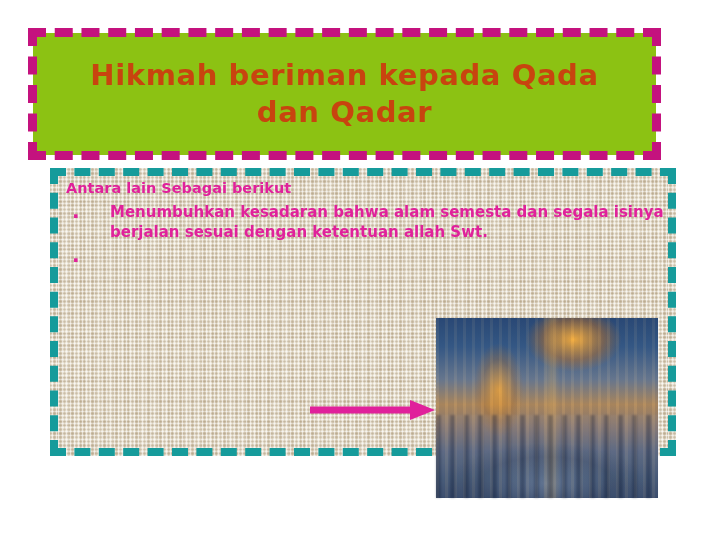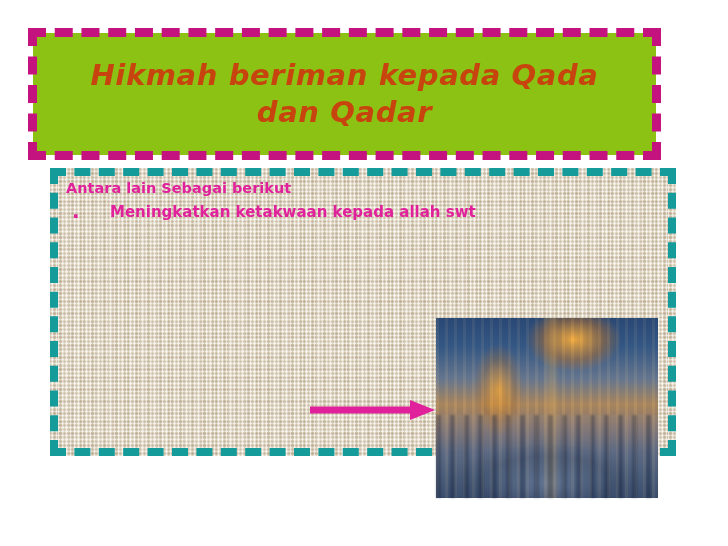--- a/index.html
+++ b/index.html
@@ -43,21 +43,20 @@
     position: relative;
     z-index: 2;
     color: #C8440F;
     font-family: "DejaVu Sans", sans-serif;
     font-size: 29px;
     font-weight: 700;
     line-height: 1.28;
     text-align: center;
     letter-spacing: 0.6px;
     width: 560px;
-    font-style: italic;
   }
 
   
   #content-box {
     position: absolute;
     left: 50px;
     top: 168px;
     width: 626px;
     height: 288px;
     box-sizing: border-box;
@@ -247,24 +246,27 @@
     <div id="title-text">Hikmah beriman kepada Qada dan Qadar</div>
   </div>
   <div id="title-dash-frame"></div>
 
   <div id="content-box">
 
     <div id="text-block">
 
       <div class="lead-line">Antara lain Sebagai berikut</div>
 
-
       <div class="bullet-row">
         <span class="bullet-dot"></span>
-        <span class="bullet-text">Meningkatkan ketakwaan kepada allah swt</span>
+        <span class="bullet-text">Menumbuhkan kesadaran bahwa alam semesta dan segala isinya berjalan sesuai dengan ketentuan allah Swt.</span>
+      </div>
+
+      <div class="bullet-row">
+        <span class="bullet-dot"></span>
       </div>
 
 
     </div>
 
     <div id="images-row">
 
 
       <svg id="arrow" viewBox="0 0 125 22">
         <path d="M0 7.5 H100 V1 L125 11 L100 21 V14.5 H0 Z" fill="#E0219B"></path>

